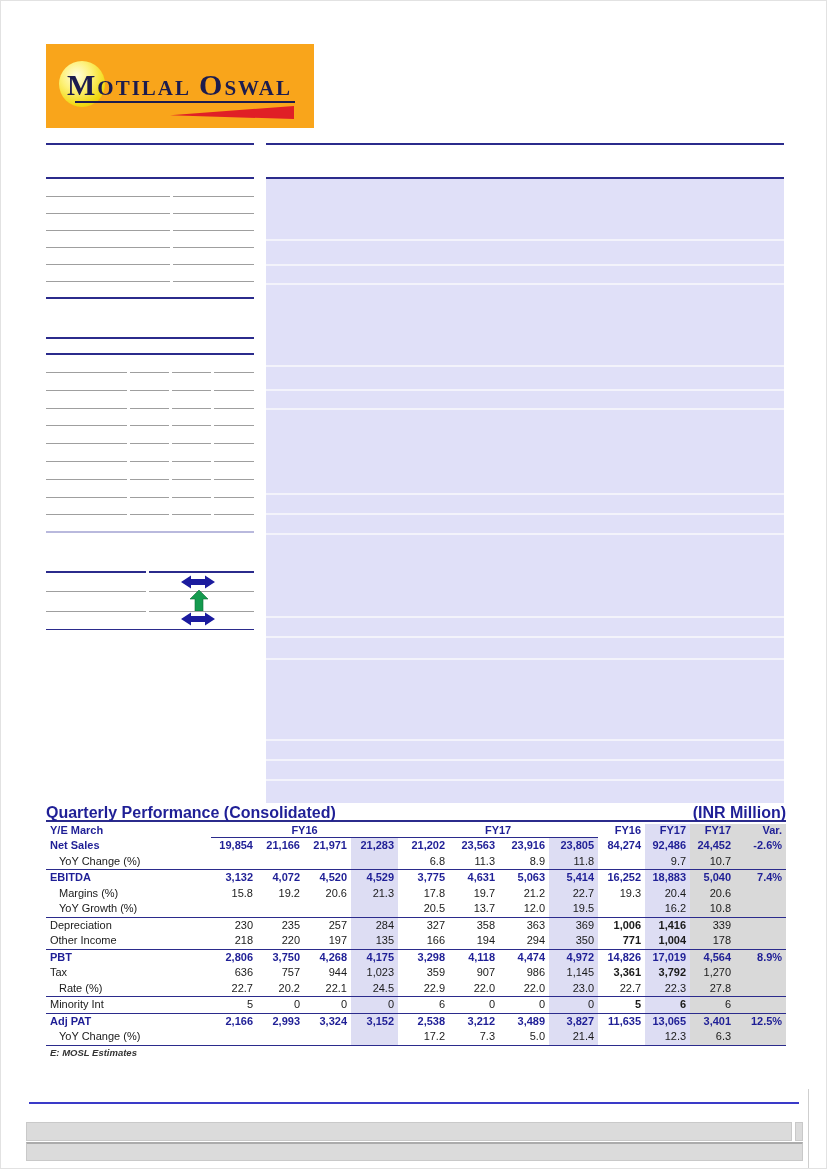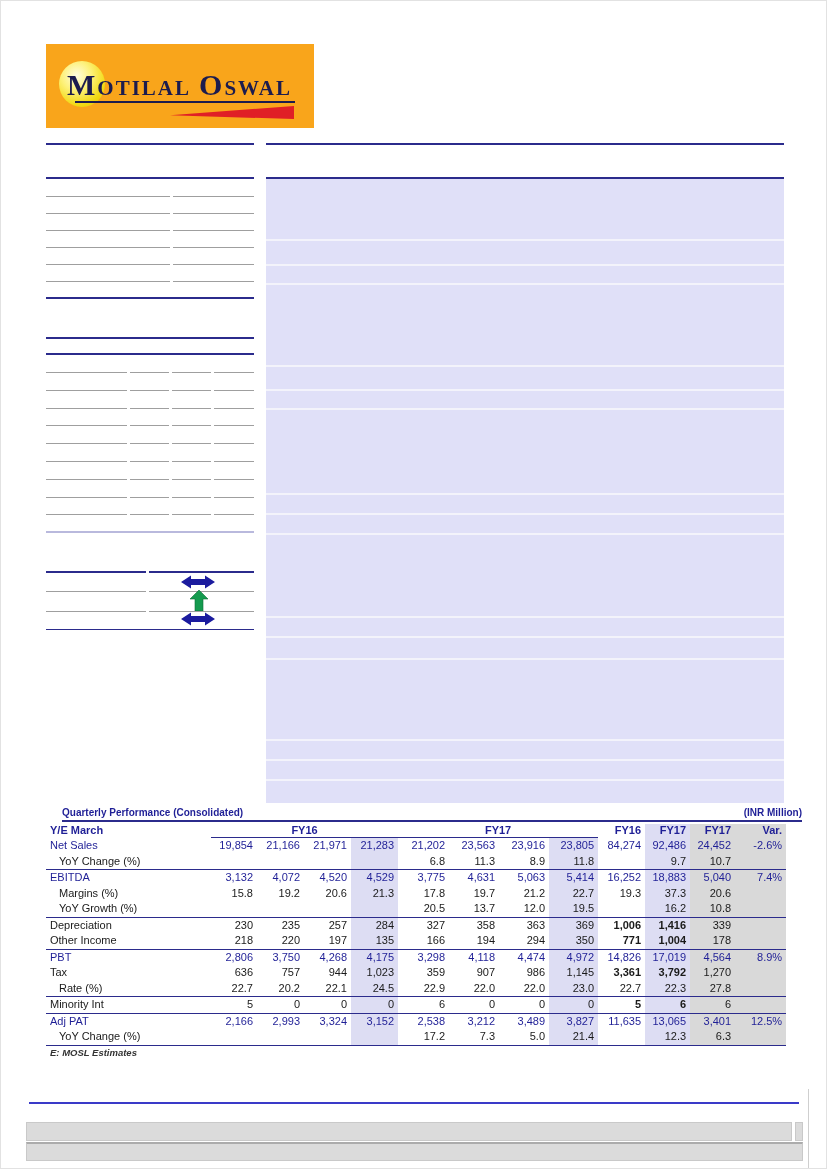--- a/index.html
+++ b/index.html
@@ -22,35 +22,35 @@
 
   
   .block{position:absolute;left:265px;top:176px;width:518px;height:626px;background:#E0E0F8;
       border-top:2px solid #2b2b8c;box-sizing:border-box;}
   .block .sep{position:absolute;left:0;width:100%;height:2px;background:#F3F3FB;}
 
   
   .arrow{position:absolute;line-height:0;}
 
   
-  .qp-title{position:absolute;left:61px;top:804px;width:740px;height:17px;
+  .qp-title{position:absolute;left:45px;top:804px;width:740px;height:17px;
       border-bottom:2px solid #2b2b8c;box-sizing:border-box;
-      font-size:10px;font-weight:bold;color:#1F1F96;display:flex;justify-content:space-between;align-items:center;}
+      font-size:16px;font-weight:bold;color:#1F1F96;display:flex;justify-content:space-between;align-items:center;}
   table.qp{position:absolute;left:45px;top:823px;width:740px;border-collapse:collapse;table-layout:fixed;
       font-size:11px;color:#1a1a1a;}
   .qp th,.qp td{padding:0 4px;height:15.5px;line-height:15.5px;white-space:nowrap;overflow:hidden;
       font-weight:normal;text-align:right;}
   .qp th{color:#1F1F96;font-weight:bold;}
   .qp .lbl{text-align:left;}
   .qp tr.h1 th{height:13px;line-height:13px;}
   .qp tr.h1 .grp{text-align:center;border-bottom:1px solid #2b2b8c;}
   .qp tr.h2 th{border-bottom:2px solid #2b2b8c;}
   .qp td.ind{padding-left:13px;}
   .qp tr.rule td{border-top:1px solid #2b2b8c;}
-  .qp tr.em td{color:#1F1F96;font-weight:normal;}
+  .qp tr.em td{color:#1F1F96;font-weight:bold;}
   .qp td.b{font-weight:bold;}
   
   .qp .c3,.qp .c7,.qp .c9{background:#DDDDF3;}
   .qp .c10,.qp .c11{background:#D9D9D9;}
   .qp tr.h1 .grp{background:#fff;}
   .qp tfoot td{border-top:1px solid #2b2b8c;font-style:italic;font-size:9.5px;color:#333;
       text-align:left;height:13px;line-height:13px;background:#fff;font-weight:bold;}
 
   
   .pg-line{position:absolute;left:28px;top:1101px;width:770px;height:2px;background:#3A3AC8;}
@@ -250,21 +250,21 @@
           <td class="lbl ind">Margins (%)</td>
           <td class="c0">15.8</td>
           <td class="c1">19.2</td>
           <td class="c2">20.6</td>
           <td class="c3">21.3</td>
           <td class="c4">17.8</td>
           <td class="c5">19.7</td>
           <td class="c6">21.2</td>
           <td class="c7">22.7</td>
           <td class="c8">19.3</td>
-          <td class="c9">37.3</td>
+          <td class="c9">20.4</td>
           <td class="c10">20.6</td>
           <td class="c11"></td>
         </tr>
         <tr>
           <td class="lbl ind">YoY Growth (%)</td>
           <td class="c0"></td>
           <td class="c1"></td>
           <td class="c2"></td>
           <td class="c3"></td>
           <td class="c4">20.5</td>

